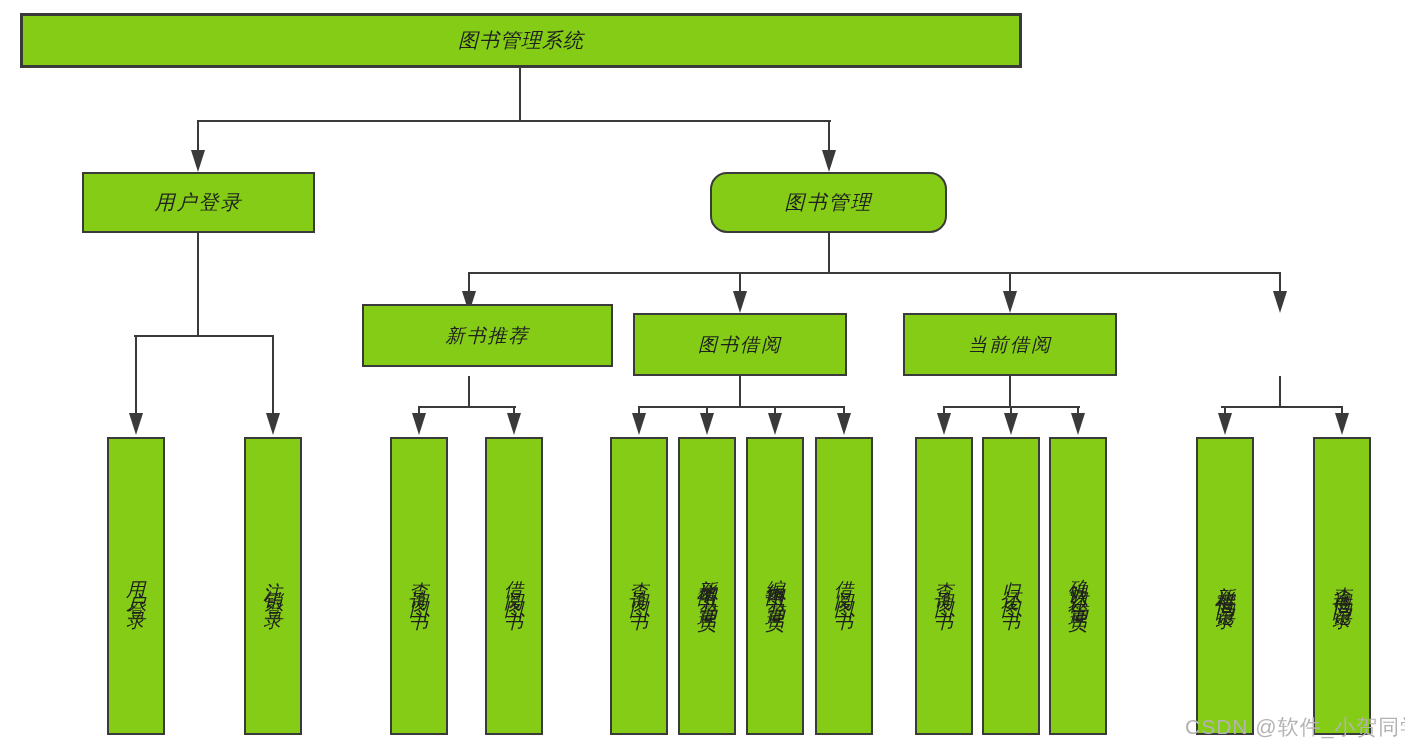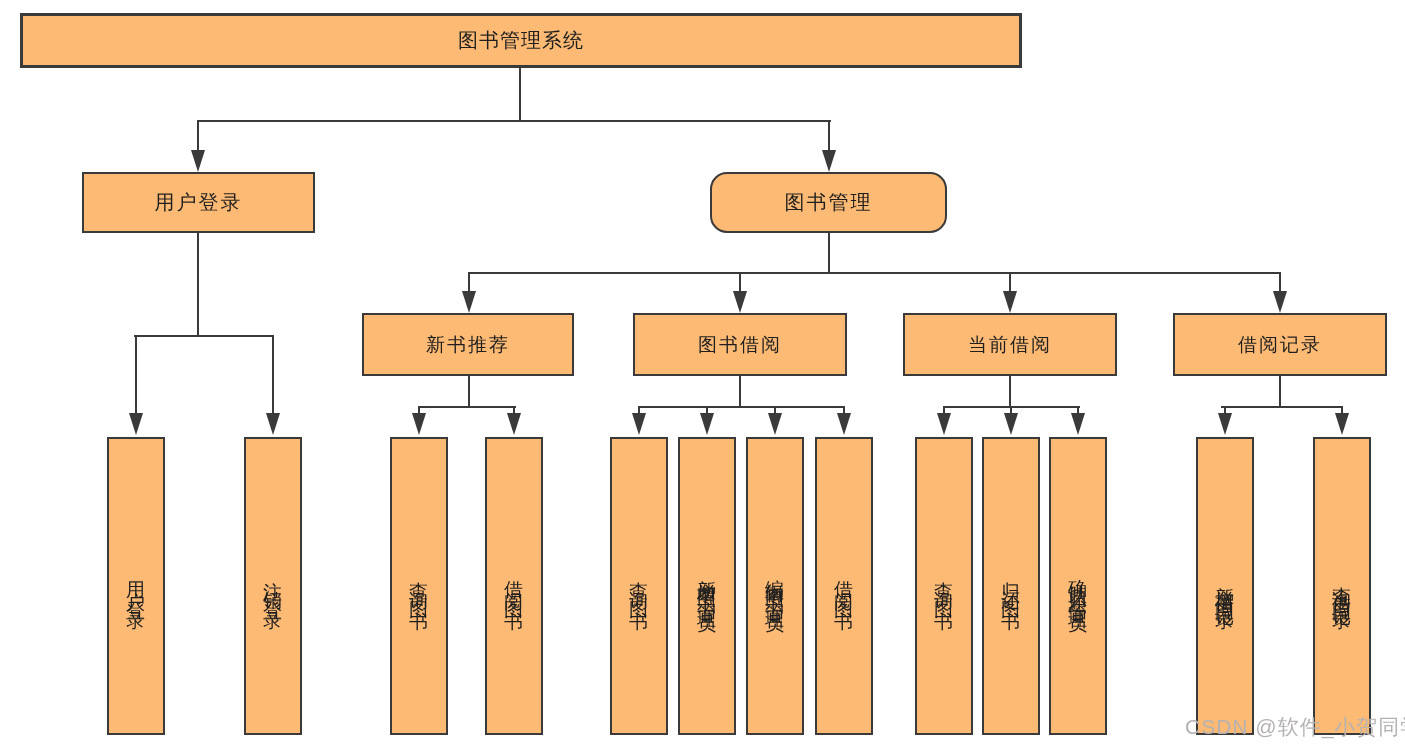--- a/index.html
+++ b/index.html
@@ -8,25 +8,26 @@
     width: 1405px;
     height: 747px;
     background: #ffffff;
     font-family: "Liberation Sans", "DejaVu Sans", sans-serif;
     overflow: hidden;
   }
   .box {
     position: absolute;
     box-sizing: border-box;
     border: 2px solid #3a3a3a;
-    background: #fdba74;
+    background: #84cc16;
     display: flex;
     align-items: center;
     justify-content: center;
     color: #1f1f1f;
+    font-style: italic;
   }
   .root-box  { border-width: 3px; font-size: 20px; letter-spacing: 1px; }
   .l2-box    { font-size: 20px; letter-spacing: 2px; }
   .l3-box    { font-size: 19px; letter-spacing: 2px; }
   .leaf-box  { font-size: 19px; }
   .leaf-label {
     writing-mode: vertical-rl;
     text-orientation: mixed;
     letter-spacing: 10px;
     line-height: 1;
@@ -87,31 +88,28 @@
   <div class="hline" style="left:468px; top:272px; width:813px;"></div>
   <div class="vline" style="left:468px; top:272px; height:22px;"></div>
   <div class="arrowhead" style="left:462px; top:291px;"></div>
   <div class="vline" style="left:739px; top:272px; height:22px;"></div>
   <div class="arrowhead" style="left:733px; top:291px;"></div>
   <div class="vline" style="left:1009px; top:272px; height:22px;"></div>
   <div class="arrowhead" style="left:1003px; top:291px;"></div>
   <div class="vline" style="left:1279px; top:272px; height:22px;"></div>
   <div class="arrowhead" style="left:1273px; top:291px;"></div>
 
-  <div class="box l3-box" style="left:362px; top:313px; width:212px; height:63px;">
+  <div class="box l3-box" style="left:362px; top:304px; width:251px; height:63px;">
     <span>新书推荐</span>
   </div>
   <div class="box l3-box" style="left:903px; top:313px; width:214px; height:63px;">
     <span>当前借阅</span>
   </div>
   <div class="box l3-box" style="left:633px; top:313px; width:214px; height:63px;">
     <span>图书借阅</span>
-  </div>
-  <div class="box l3-box" style="left:1173px; top:313px; width:214px; height:63px;">
-    <span>借阅记录</span>
   </div>
 
   <div class="vline" style="left:468px; top:376px; height:30px;"></div>
   <div class="hline" style="left:418px; top:406px; width:98px;"></div>
   <div class="vline" style="left:418px; top:406px; height:10px;"></div>
   <div class="arrowhead" style="left:412px; top:413px;"></div>
   <div class="vline" style="left:513px; top:406px; height:10px;"></div>
   <div class="arrowhead" style="left:507px; top:413px;"></div>
 
   <div class="vline" style="left:739px; top:376px; height:30px;"></div>

